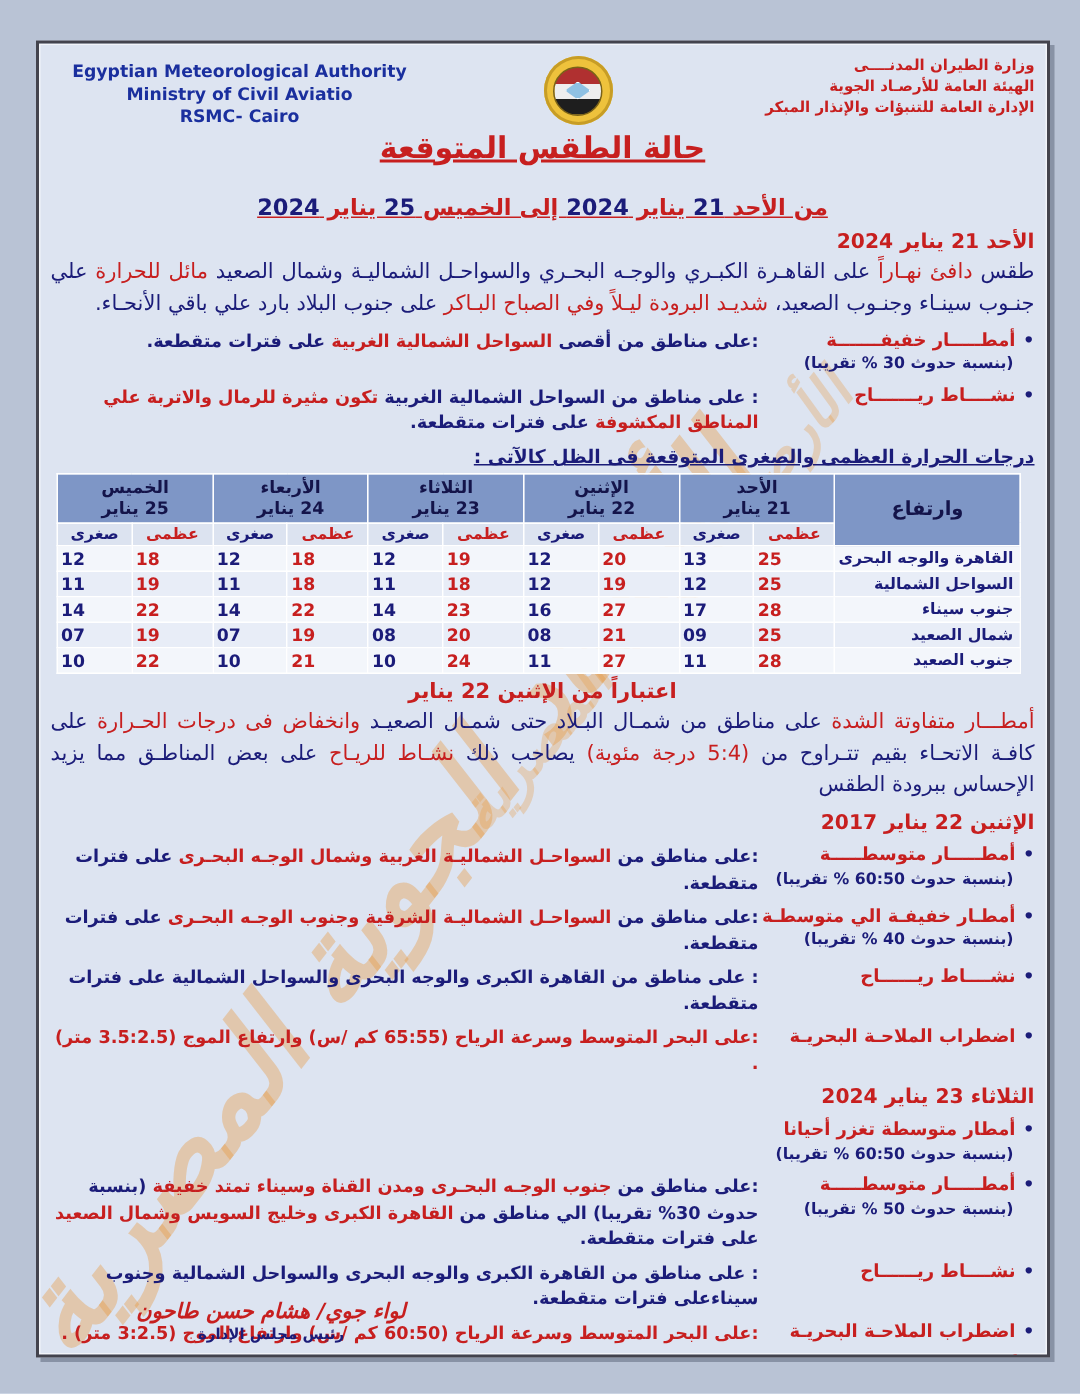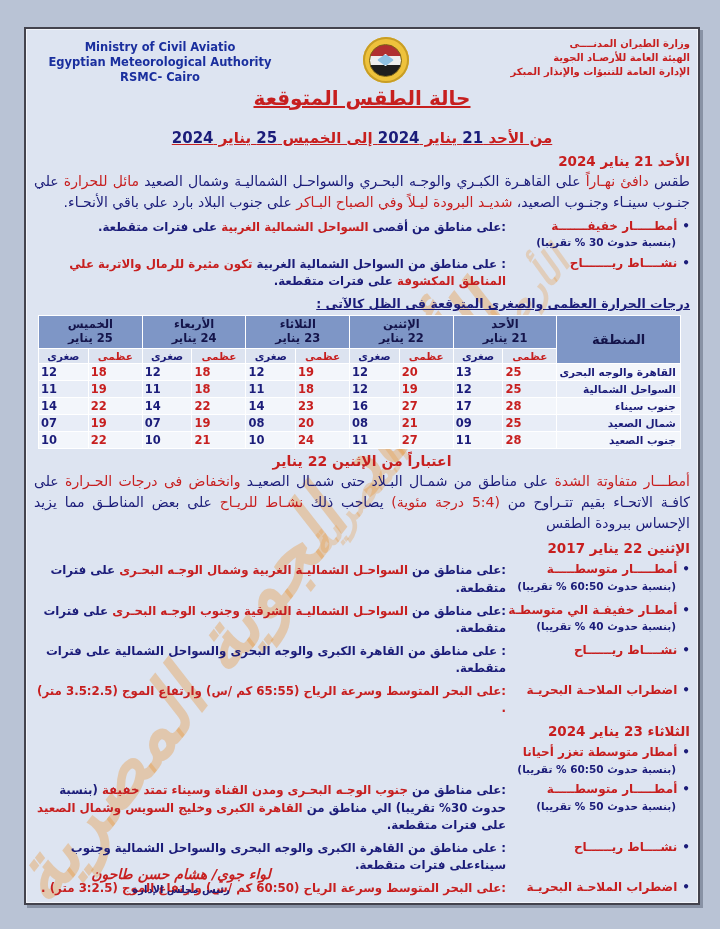--- a/index.html
+++ b/index.html
@@ -85,22 +85,22 @@
 <body>
 
 <div class="page">
   <div class="watermark" id="wm1">الأرصاد الجوية المصرية</div>
   <div class="watermark" id="wm2">الأرصاد الجوية المصرية</div>
 
   <div class="content">
 
     <div class="hdr">
       <div class="hdr-en">
+        <div>Egyptian Meteorological Authority</div>
         <div>Ministry of Civil Aviatio</div>
-        <div>Egyptian Meteorological Authority</div>
         <div>RSMC- Cairo</div>
       </div>
       <div class="logo">
         <div class="logo-core">
           <div class="logo-diamond"></div>
         </div>
       </div>
       <div class="hdr-ar">
         <div>وزارة الطيران المدنــــى</div>
         <div>الهيئة العامة للأرصـاد الجوية</div>
@@ -122,21 +122,21 @@
           <div class="bullet-label-col"><span class="bdot">•</span><span class="blabel">نشــــاط ريـــــــاح</span></div>
           <div class="bdesc"><span class="seg-navy">: على مناطق من السواحل الشمالية الغربية </span><span class="seg-red">تكون مثيرة للرمال والاتربة علي المناطق المكشوفة </span><span class="seg-navy">على فترات متقطعة.</span></div>
         </div>
       </div>
 
     <div class="temps-intro">درجات الحرارة العظمى والصغرى المتوقعة فى الظل كالآتى :</div>
 
     <table class="temp-table">
       <thead>
           <tr>
-            <th class="region-h" rowspan="2">المنطقة</th>
+            <th class="region-h" rowspan="2">وارتفاع</th>
             <th colspan="2">
               <div class="day-name">الأحد</div>
               <div class="day-date">21 يناير</div>
             </th>
             <th colspan="2">
               <div class="day-name">الإثنين</div>
               <div class="day-date">22 يناير</div>
             </th>
             <th colspan="2">
               <div class="day-name">الثلاثاء</div>

